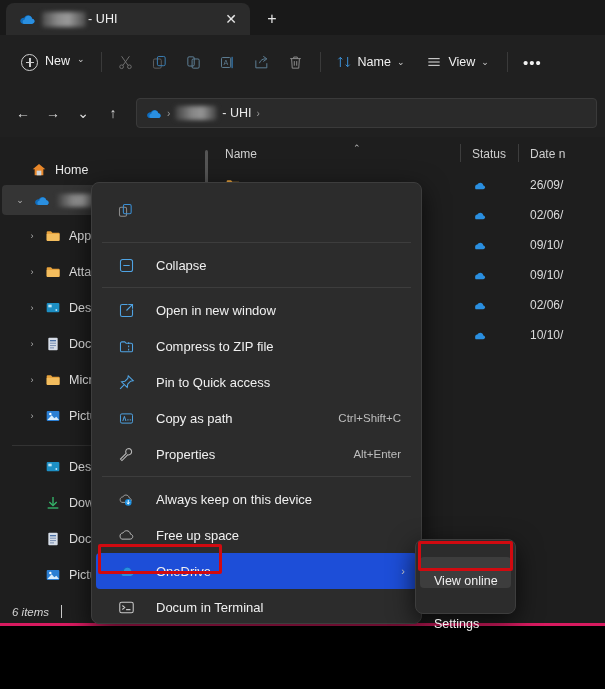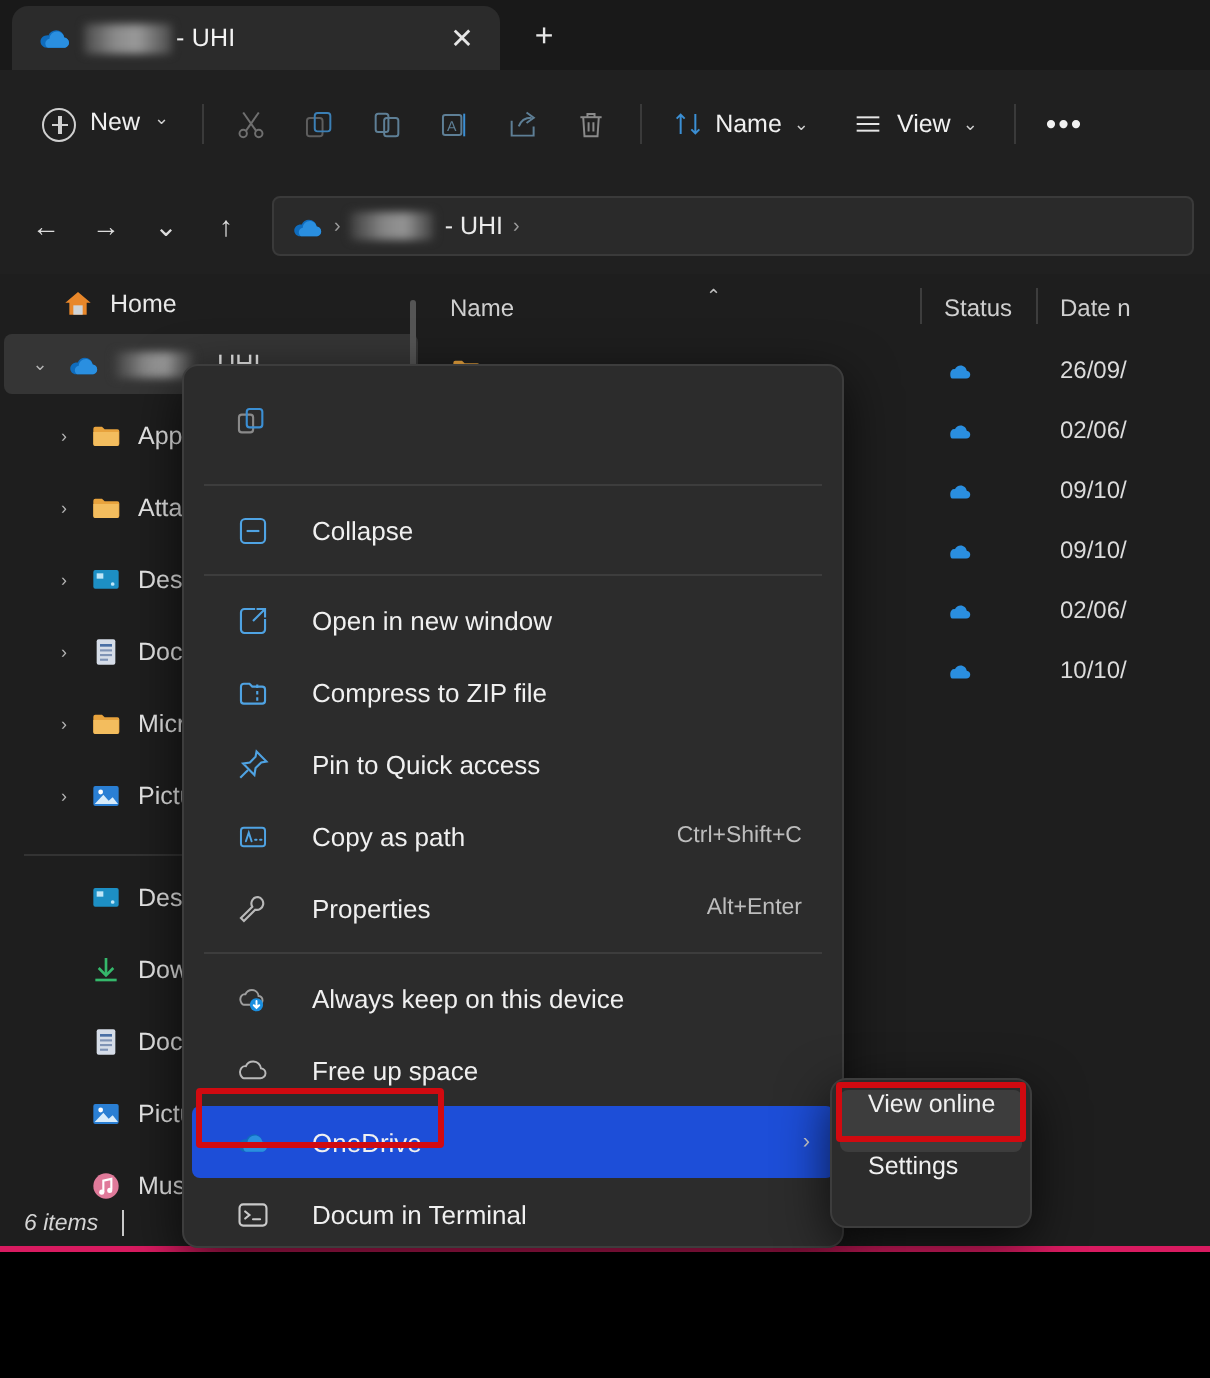--- a/index.html
+++ b/index.html
@@ -213,22 +213,22 @@
   .ctx-arrow { color: #d0d0d0; font-size: 11px; margin-left: 8px; }
   .ctx-item.hl { background: #1d4ed8; }
 
   
   .submenu {
     position: absolute; left: 415px; top: 539px; width: 101px; height: 75px;
     background: #2c2c2c; border: 1px solid #3d3d3d; border-radius: 8px;
     box-shadow: 0 8px 26px rgba(0,0,0,.7); padding: 5px 0;
   }
   .sub-item {
-    height: 31px; display: flex; align-items: flex-start; padding-left: 14px;
-    color: #f0f0f0; font-size: 12.5px; border-radius: 4px; margin: 0 4px;
+    height: 31px; display: flex; align-items: flex-end; padding-left: 14px;
+    color: #f0f0f0; font-size: 12.5px; border-radius: 4px; margin: 12px 4px;
   }
   .sub-item.hl { background: #3d3d3d; }
 
   
   .annot {
     position: absolute; border: 3px solid #d10a10; border-radius: 2px;
     pointer-events: none;
   }
   #annot-onedrive { left: 98px; top: 544px; width: 124px; height: 30px; }
   #annot-viewonline { left: 418px; top: 541px; width: 95px; height: 30px; }
@@ -363,21 +363,21 @@
         </span>
         <span class="crumb-sep">›</span>
         <span class="crumb-redacted"></span>
         <span class="crumb-text">- UHI</span>
         <span class="crumb-sep">›</span>
       </div>
     </div>
 
     <div class="sidebar">
 
-      <div class="nav-row" style="margin-top:0">
+      <div class="nav-row" style="margin-top:18px">
         <span class="nav-exp"></span>
         <span class="nav-ico">
           <svg class="ico-svg" width="16" height="16" viewBox="0 0 24 24">
             <path d="M12 3 2.5 11h3v9h13v-9h3z" fill="#e8872a"></path>
             <rect x="8.5" y="13" width="7" height="7" fill="#cfd4d8"></rect>
           </svg>
         </span>
         <span>Home</span>
       </div>
 

